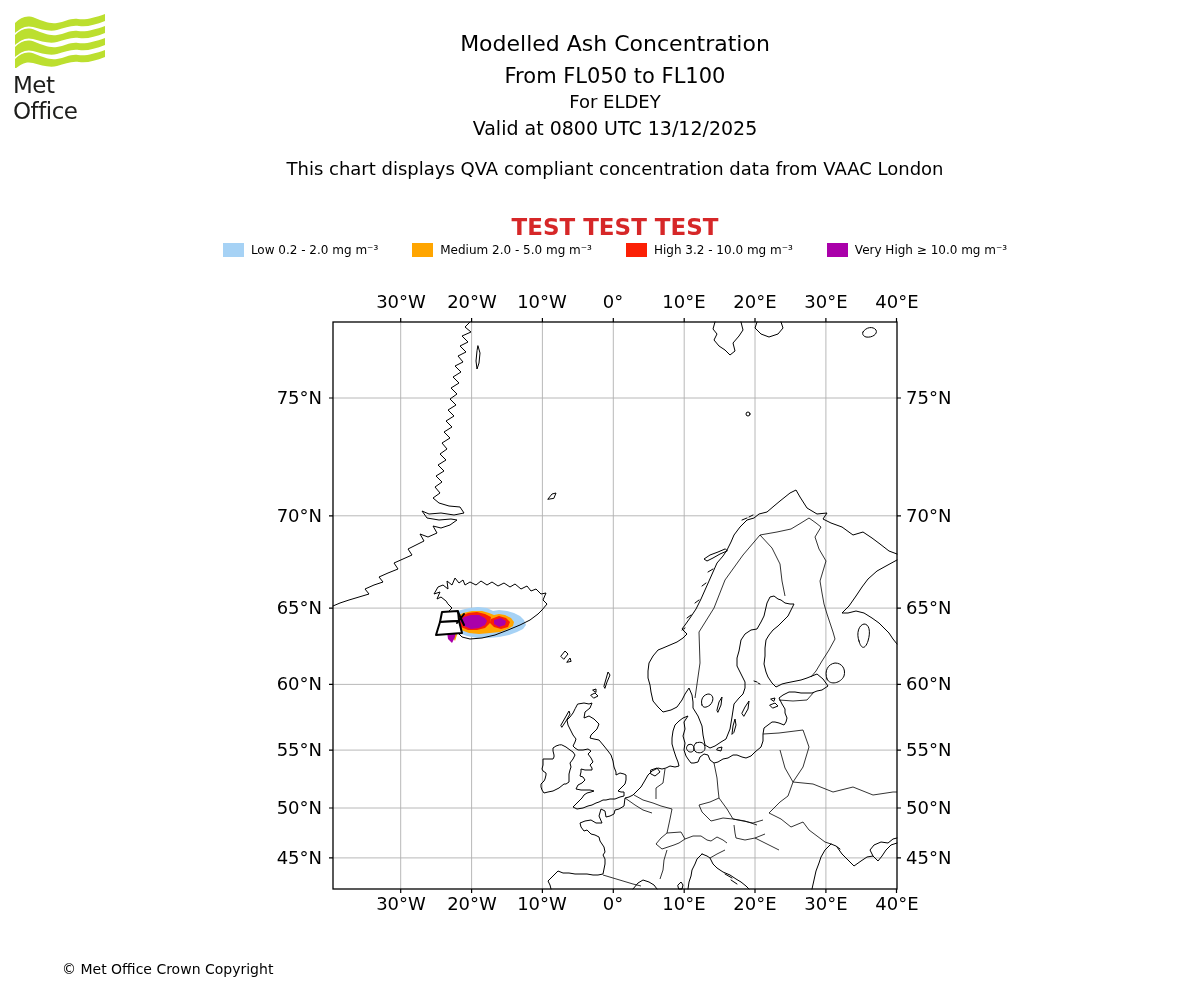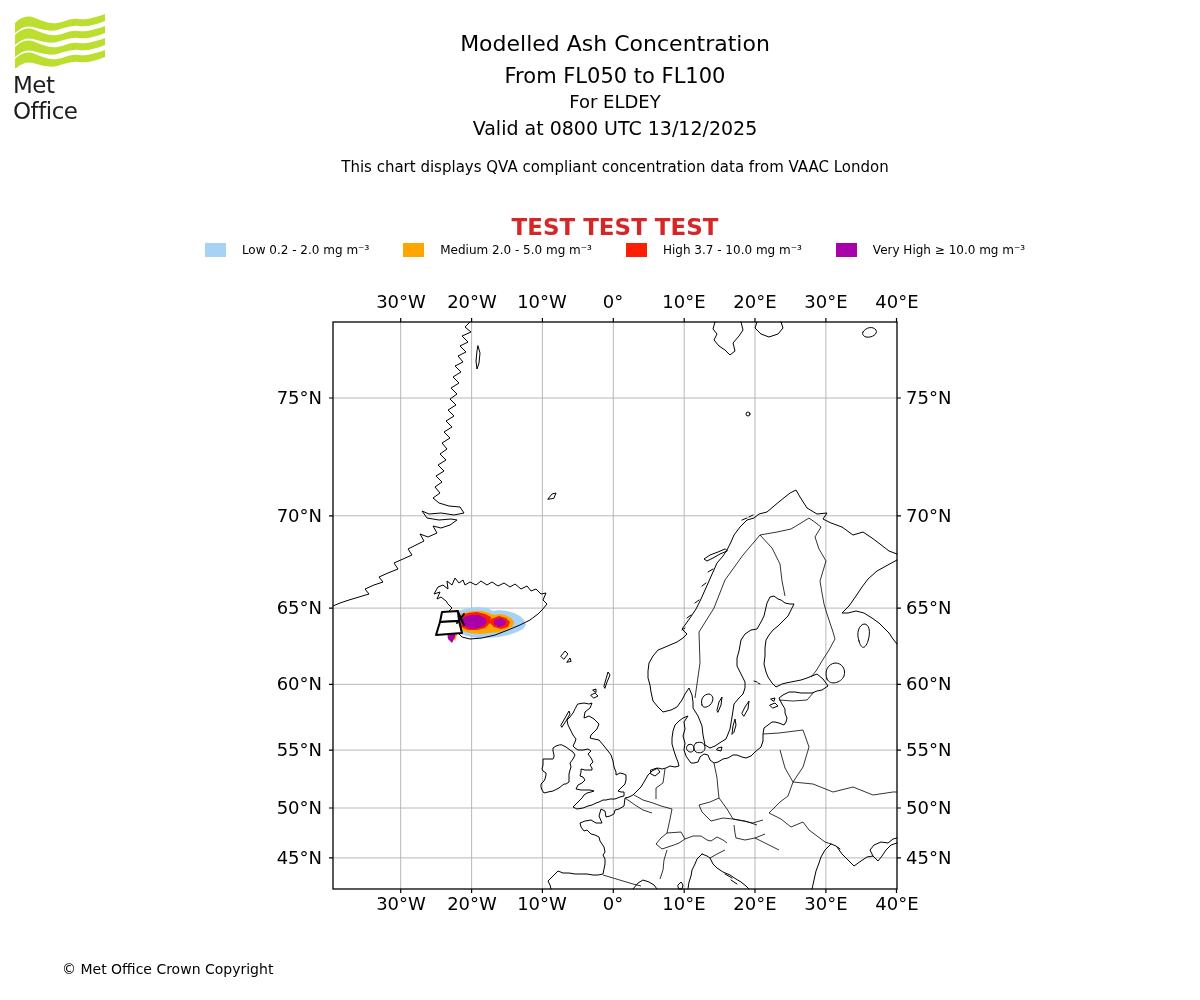--- a/index.html
+++ b/index.html
@@ -5,33 +5,33 @@
   html,body{margin:0;padding:0;background:#fff;}
   body{font-family:"DejaVu Sans",sans-serif;color:#000;}
   #page{position:relative;width:1200px;height:1000px;background:#fff;overflow:hidden;}
 
   
   .hline{position:absolute;left:30px;width:1170px;text-align:center;white-space:pre;}
   #title{top:31px;font-size:22px;font-weight:normal;}
   #sub1{top:64px;font-size:21px;}
   #sub2{top:91px;font-size:18px;}
   #sub3{top:117px;font-size:19px;}
-  #desc{top:158px;font-size:15px;}
+  #desc{top:158px;font-size:18px;}
   #issue{top:191px;font-size:14.5px;}
   #test{top:214px;font-size:23px;font-weight:bold;color:var(--test_red);}
 
   
   #logo{position:absolute;left:13px;top:13px;width:110px;}
   #logo .waves{display:block;margin-left:2px;}
   #logo .band{fill:var(--logo_green);}
   #logo .logotext{font-size:23px;font-weight:normal;color:#1d1d1b;letter-spacing:-0.5px;margin-top:4px;}
 
   
   #legend{position:absolute;left:30px;top:243px;width:1170px;display:flex;justify-content:center;align-items:center;gap:34px;}
-  .leg-item{display:flex;align-items:center;gap:16px;}
+  .leg-item{display:flex;align-items:center;gap:7px;}
   .sw{width:21px;height:14px;display:inline-block;}
   .sw-low{background:var(--low);}
   .sw-med{background:var(--medium);}
   .sw-high{background:var(--high);}
   .sw-vhigh{background:var(--very_high);}
   .leg-label{font-size:12px;}
 
   
   #mapsvg{position:absolute;left:323px;top:312px;}
   .tick{position:absolute;font-size:18px;line-height:22px;}
@@ -88,21 +88,21 @@
     <div class="leg-item">
       <span class="sw sw-low"></span>
       <span class="leg-label">Low 0.2 - 2.0 mg m⁻³</span>
     </div>
     <div class="leg-item">
       <span class="sw sw-med"></span>
       <span class="leg-label">Medium 2.0 - 5.0 mg m⁻³</span>
     </div>
     <div class="leg-item">
       <span class="sw sw-high"></span>
-      <span class="leg-label">High 3.7 - 10.0 mg m⁻³</span>
+      <span class="leg-label">High 3.2 - 10.0 mg m⁻³</span>
     </div>
     <div class="leg-item">
       <span class="sw sw-vhigh"></span>
       <span class="leg-label">Very High ≥ 10.0 mg m⁻³</span>
     </div>
   </div>
 
   <span class="tick tick-x" style="left:356px;top:291px">30°W</span>
   <span class="tick tick-x" style="left:427px;top:291px">20°W</span>
   <span class="tick tick-x" style="left:497px;top:291px">10°W</span>

